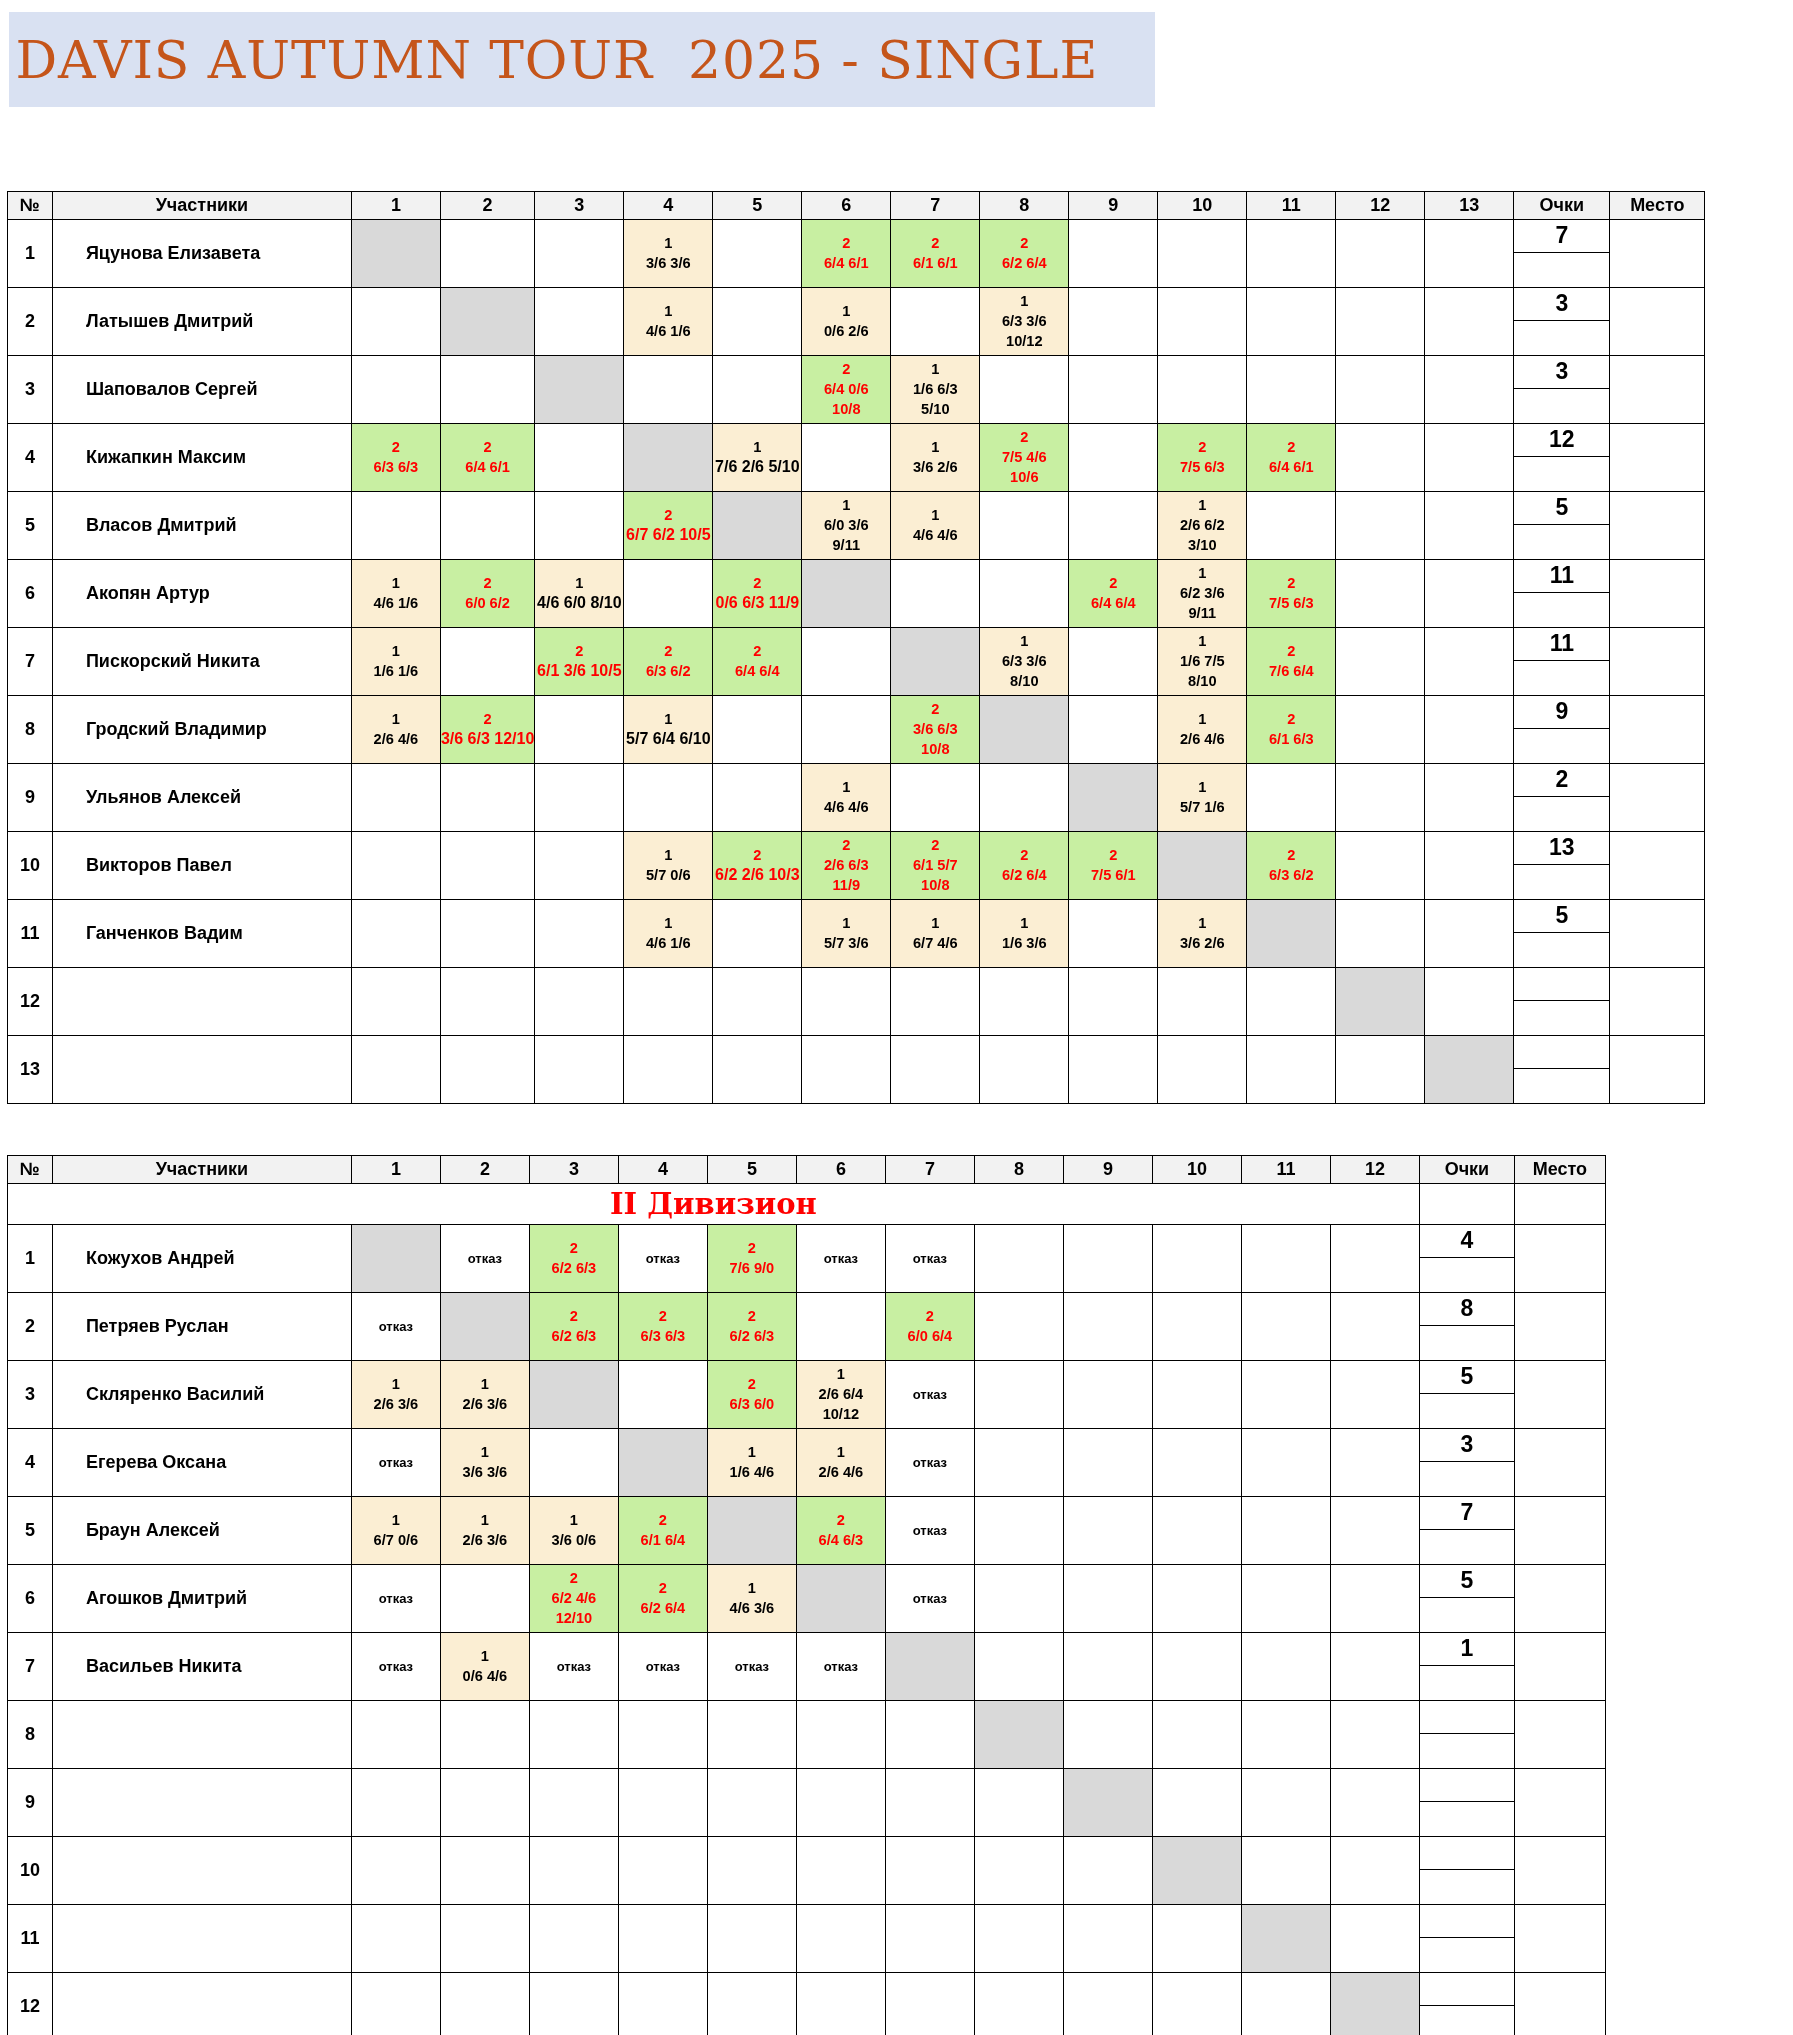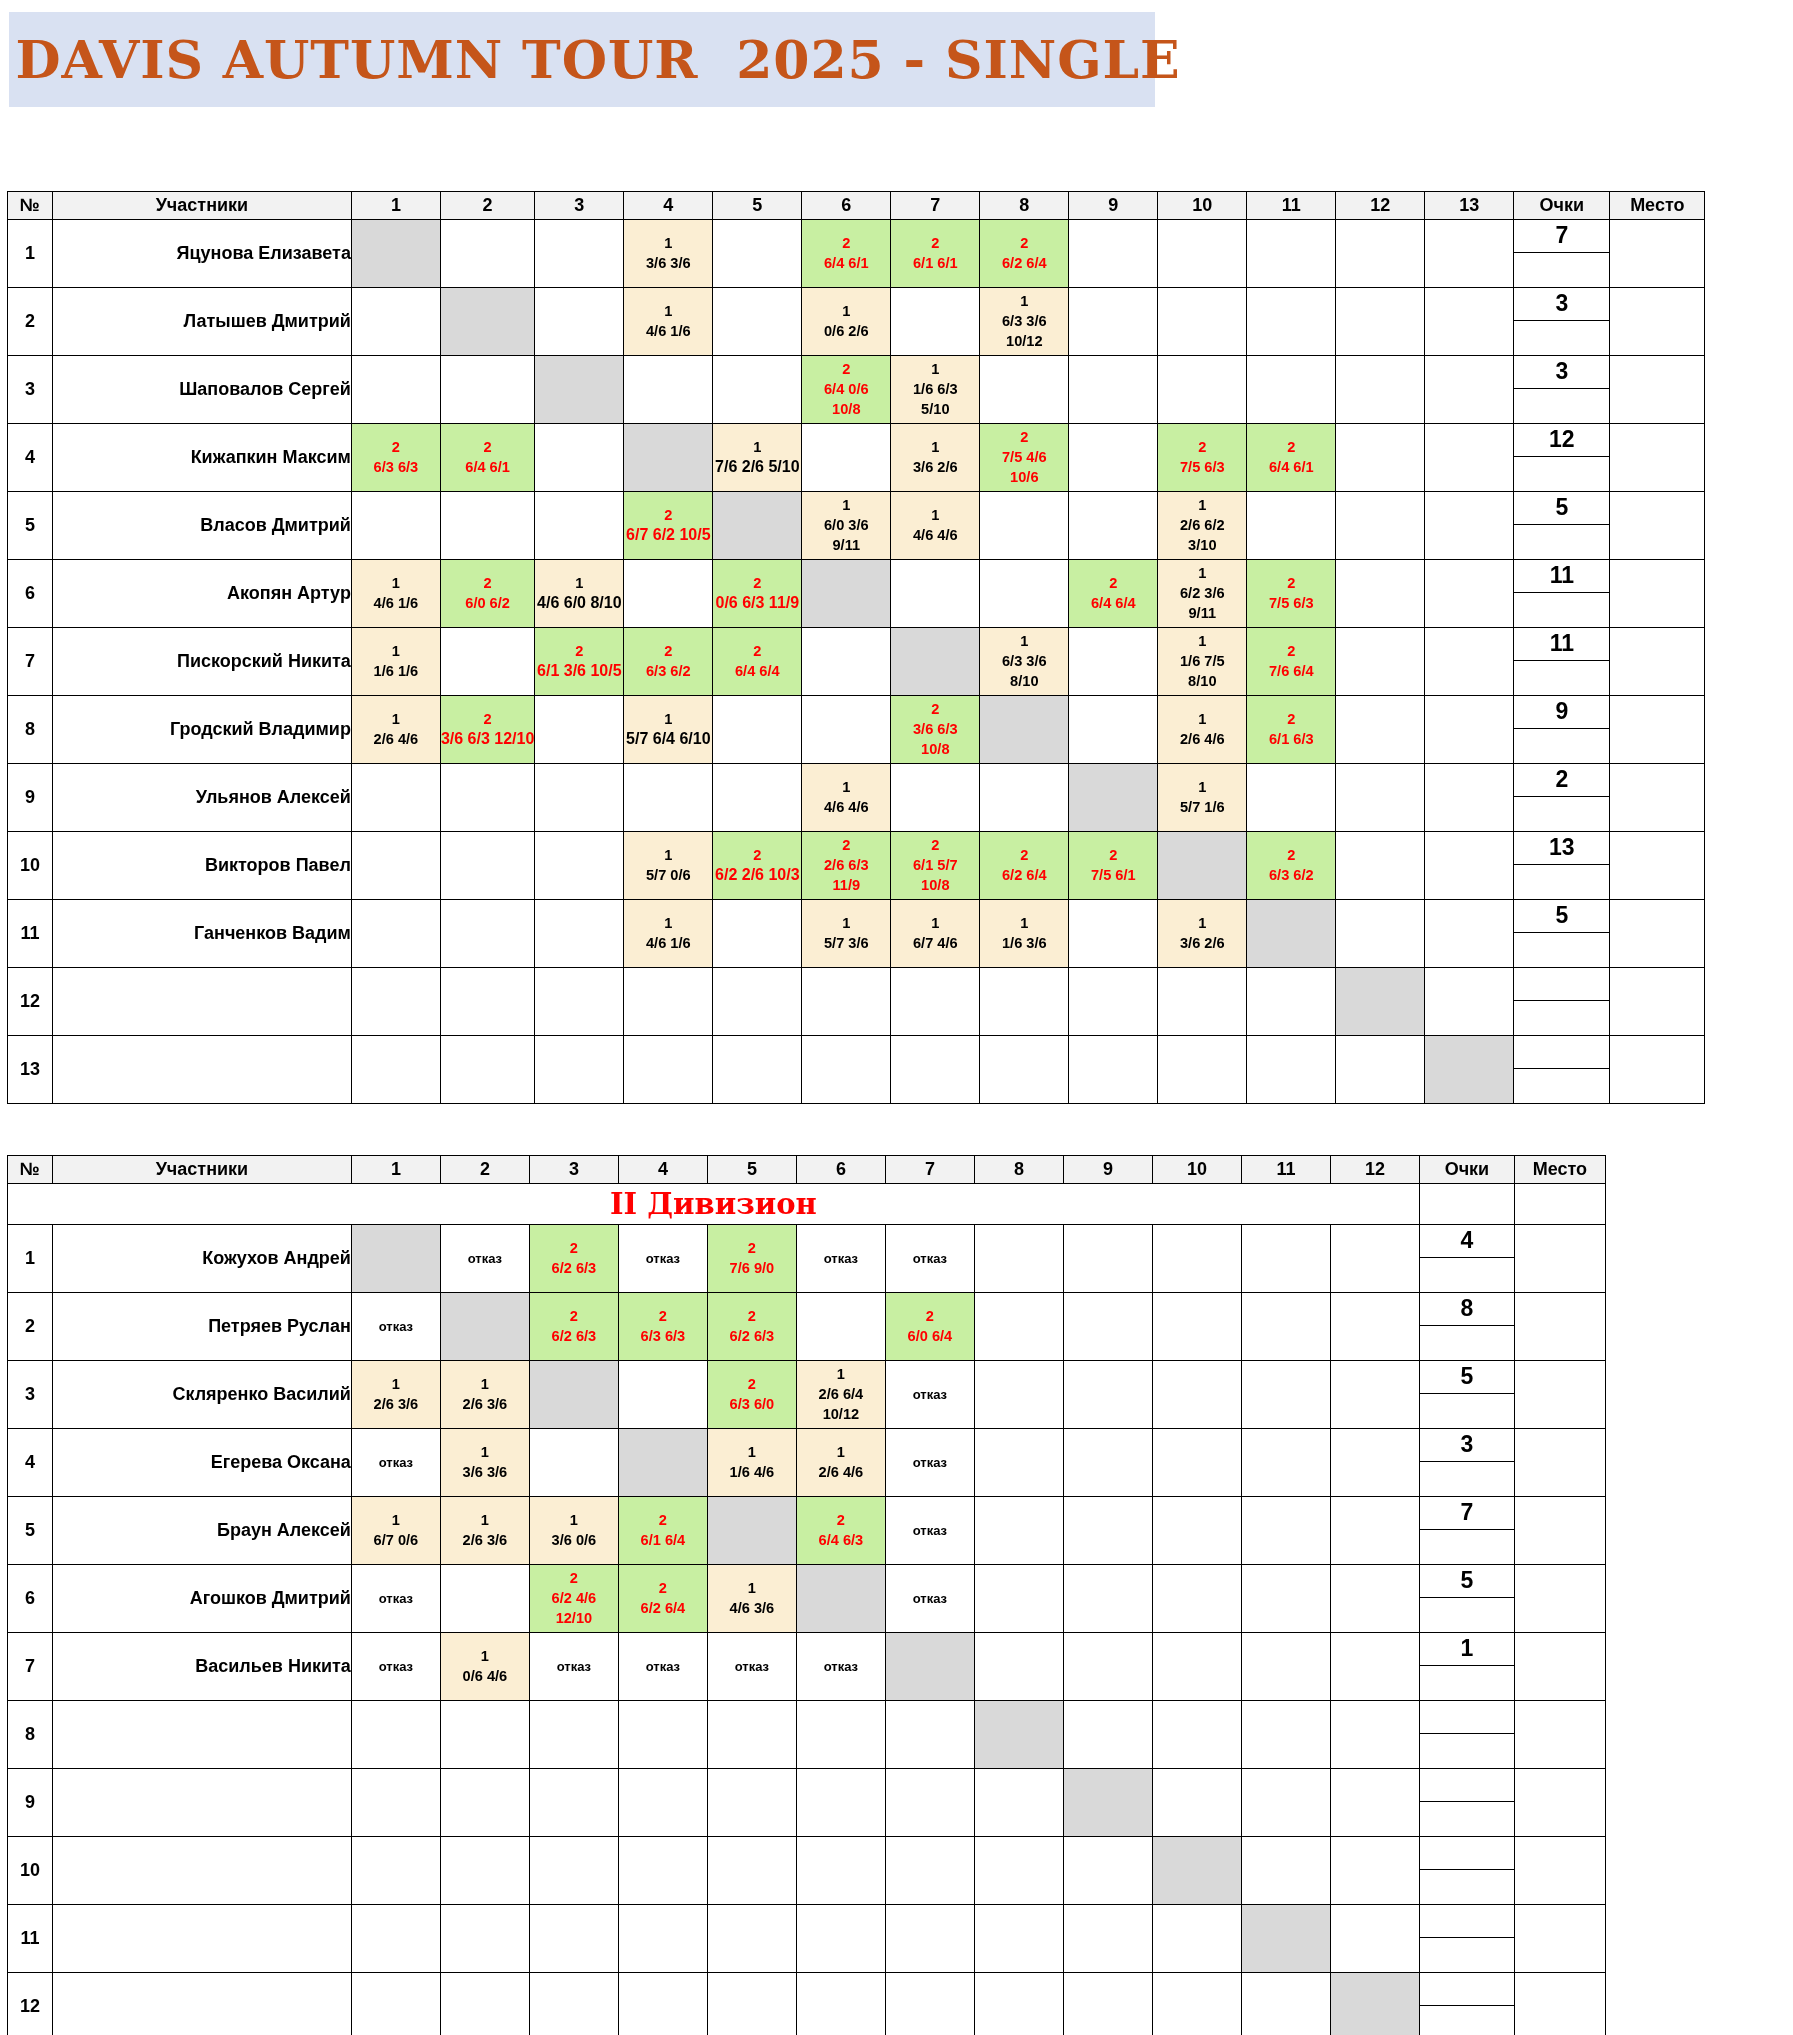--- a/index.html
+++ b/index.html
@@ -6,21 +6,21 @@
   body{
     width:1793px;height:2036px;position:relative;background:#ffffff;
     font-family:"Liberation Sans",sans-serif;
   }
   .title-band{
     position:absolute;left:8.6px;top:12px;width:1146px;height:95px;
     background:var(--title-bg,#D9E1F2);
     display:flex;align-items:center;box-sizing:border-box;padding-left:6.9px;
   }
   .title-text{
-    font-family:"DejaVu Serif",serif;font-weight:bold;font-size:52px;
+    font-family:"DejaVu Serif",serif;font-weight:normal;font-size:52px;
     color:var(--title-text,#C5551A);letter-spacing:0.9px;white-space:pre;
   }
   table.grid{
     position:absolute;left:6.9px;border-collapse:collapse;table-layout:fixed;
     border:1.7px solid #000;background:#fff;
   }
   .t0{top:191px;}
   .t1{top:1155px;}
   .grid th,.grid td{border:0.9px solid #000;padding:0;overflow:hidden;box-sizing:border-box;}
   th.hdr{
@@ -31,21 +31,21 @@
   td.div-merge{position:relative;background:#fff;}
   .division-label{
     position:absolute;top:50%;transform:translate(-50%,-50%);
     font-family:"DejaVu Serif",serif;font-weight:bold;font-size:29px;
     color:var(--division-text,#FF0000);white-space:nowrap;
   }
   .t0 .division-label{left:46.5%;}
   .t1 .division-label{left:50%;}
   tr.player{height:67px;}
   td.numcell{font-size:18px;font-weight:bold;text-align:center;vertical-align:middle;}
-  td.namecell{font-size:18px;font-weight:bold;text-align:right;vertical-align:middle;padding-left:33px;}
+  td.namecell{font-size:18px;font-weight:bold;text-align:left;vertical-align:middle;padding-left:33px;}
   td.res{text-align:center;vertical-align:middle;font-weight:bold;}
   .cellbox{height:100%;display:flex;flex-direction:column;justify-content:center;align-items:center;}
   .res .ln{font-size:14.6px;line-height:20px;white-space:nowrap;font-weight:bold;}
   .res .ln.long{font-size:16px;}
   td.win{background:var(--win-bg,#C8EFA2);color:var(--win-text,#FF0000);}
   td.loss{background:var(--loss-bg,#FBEED3);color:#000;}
   td.diag{background:var(--diag-bg,#D9D9D9);}
   .refuse-text{font-size:13px;font-weight:bold;color:#000;text-align:right;}
   td.points{padding:0;vertical-align:top;}
   .pts-top{

